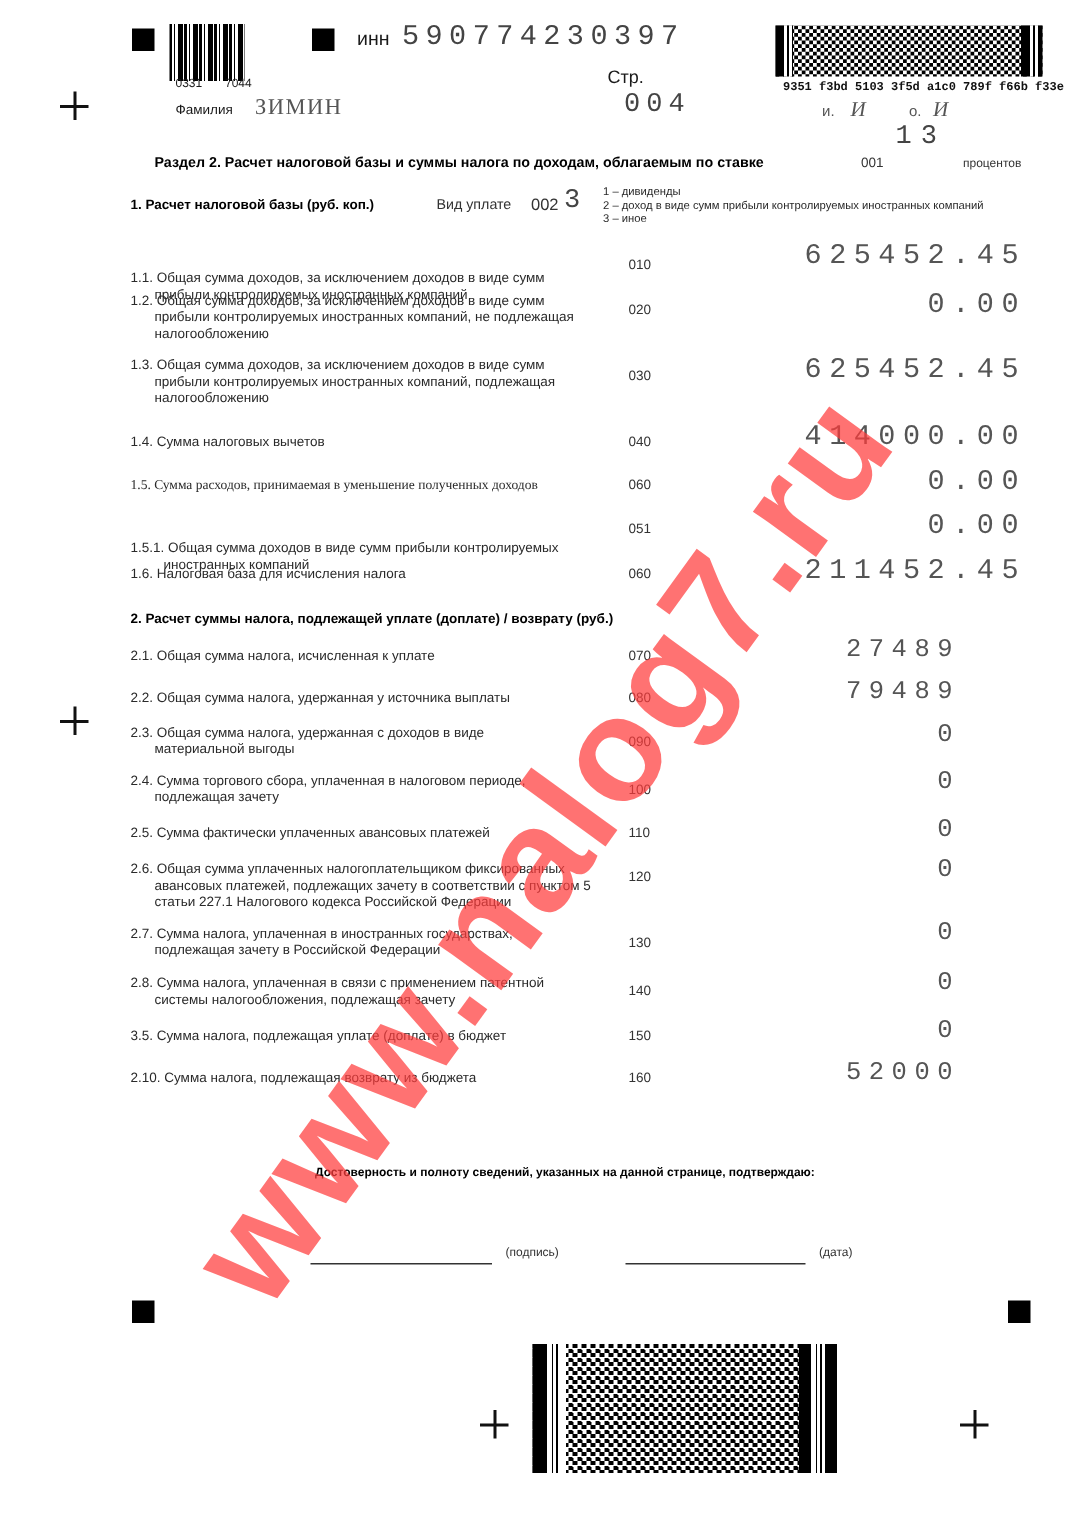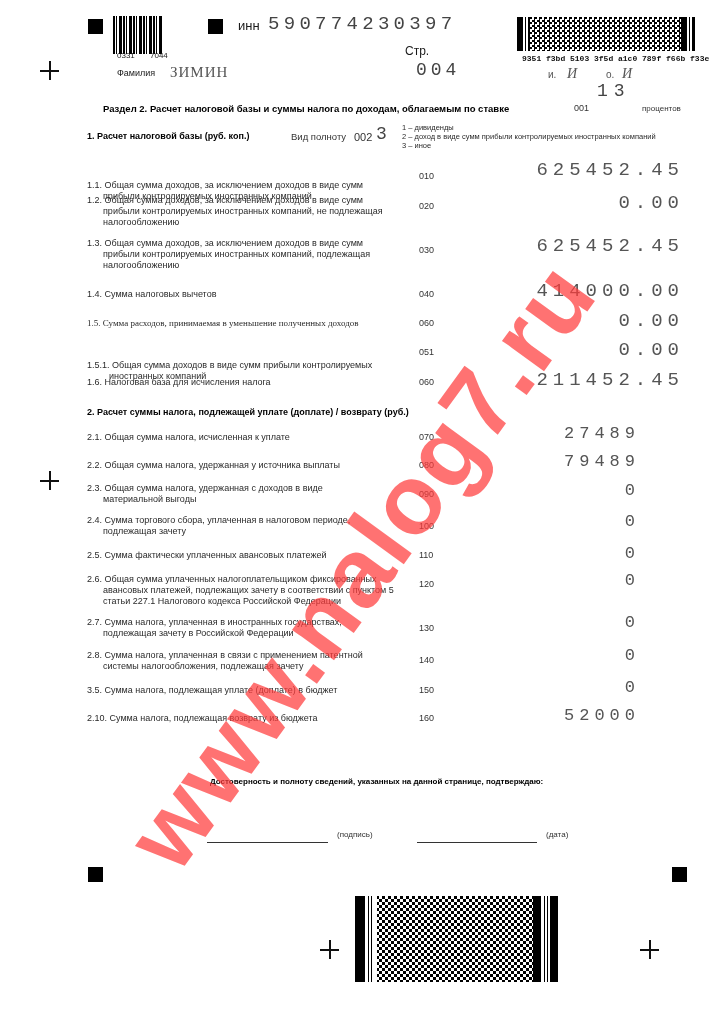--- a/index.html
+++ b/index.html
@@ -64,21 +64,21 @@
 <div class="abs" style="left:567px;top:66px;font-size:14px;font-style:italic;color:#555;font-family:'Liberation Serif',serif;">И</div>
 <div class="abs" style="left:606px;top:69px;font-size:10px;color:#555;text-transform:lowercase;">О.</div>
 <div class="abs" style="left:622px;top:66px;font-size:14px;font-style:italic;color:#555;font-family:'Liberation Serif',serif;">И</div>
 
 <div class="abs bold" style="left:103px;top:103px;font-size:9.5px;">Раздел 2. Расчет налоговой базы и суммы налога по доходам, облагаемым по ставке</div>
 <div class="abs" style="left:574px;top:103px;font-size:9px;color:#333;">001</div>
 <div class="abs mono" style="left:597px;top:81px;font-size:18px;letter-spacing:6px;">13</div>
 <div class="abs" style="left:642px;top:104px;font-size:8px;color:#333;">процентов</div>
 
 <div class="abs bold" style="left:87px;top:131px;font-size:9px;">1. Расчет налоговой базы (руб. коп.)</div>
-<div class="abs" style="left:291px;top:131px;font-size:9.5px;color:#333;">Вид полноту</div>
+<div class="abs" style="left:291px;top:131px;font-size:9.5px;color:#333;">Вид уплате</div>
 <div class="abs" style="left:354px;top:131px;font-size:11px;color:#333;text-align:center;">002</div>
 <div class="abs mono" style="left:376px;top:124px;font-size:18px;">3</div>
 <div class="abs lbl" style="left:402px;top:123px;font-size:7.5px;line-height:9px;">1 – дивиденды</div>
 <div class="abs lbl" style="left:402px;top:132px;font-size:7.5px;line-height:9px;">2 – доход в виде сумм прибыли контролируемых иностранных компаний</div>
 <div class="abs lbl" style="left:402px;top:141px;font-size:7.5px;line-height:9px;">3 – иное</div>
 
 <div class="row-label indent" style="top:180px;padding-left:16px;width:310px;">1.1. Общая сумма доходов, за исключением доходов в виде сумм прибыли контролируемых иностранных компаний</div>
 <div class="code" style="top:171px;">010</div>
 <div class="val" style="top:159px;">625452.45</div>
 

